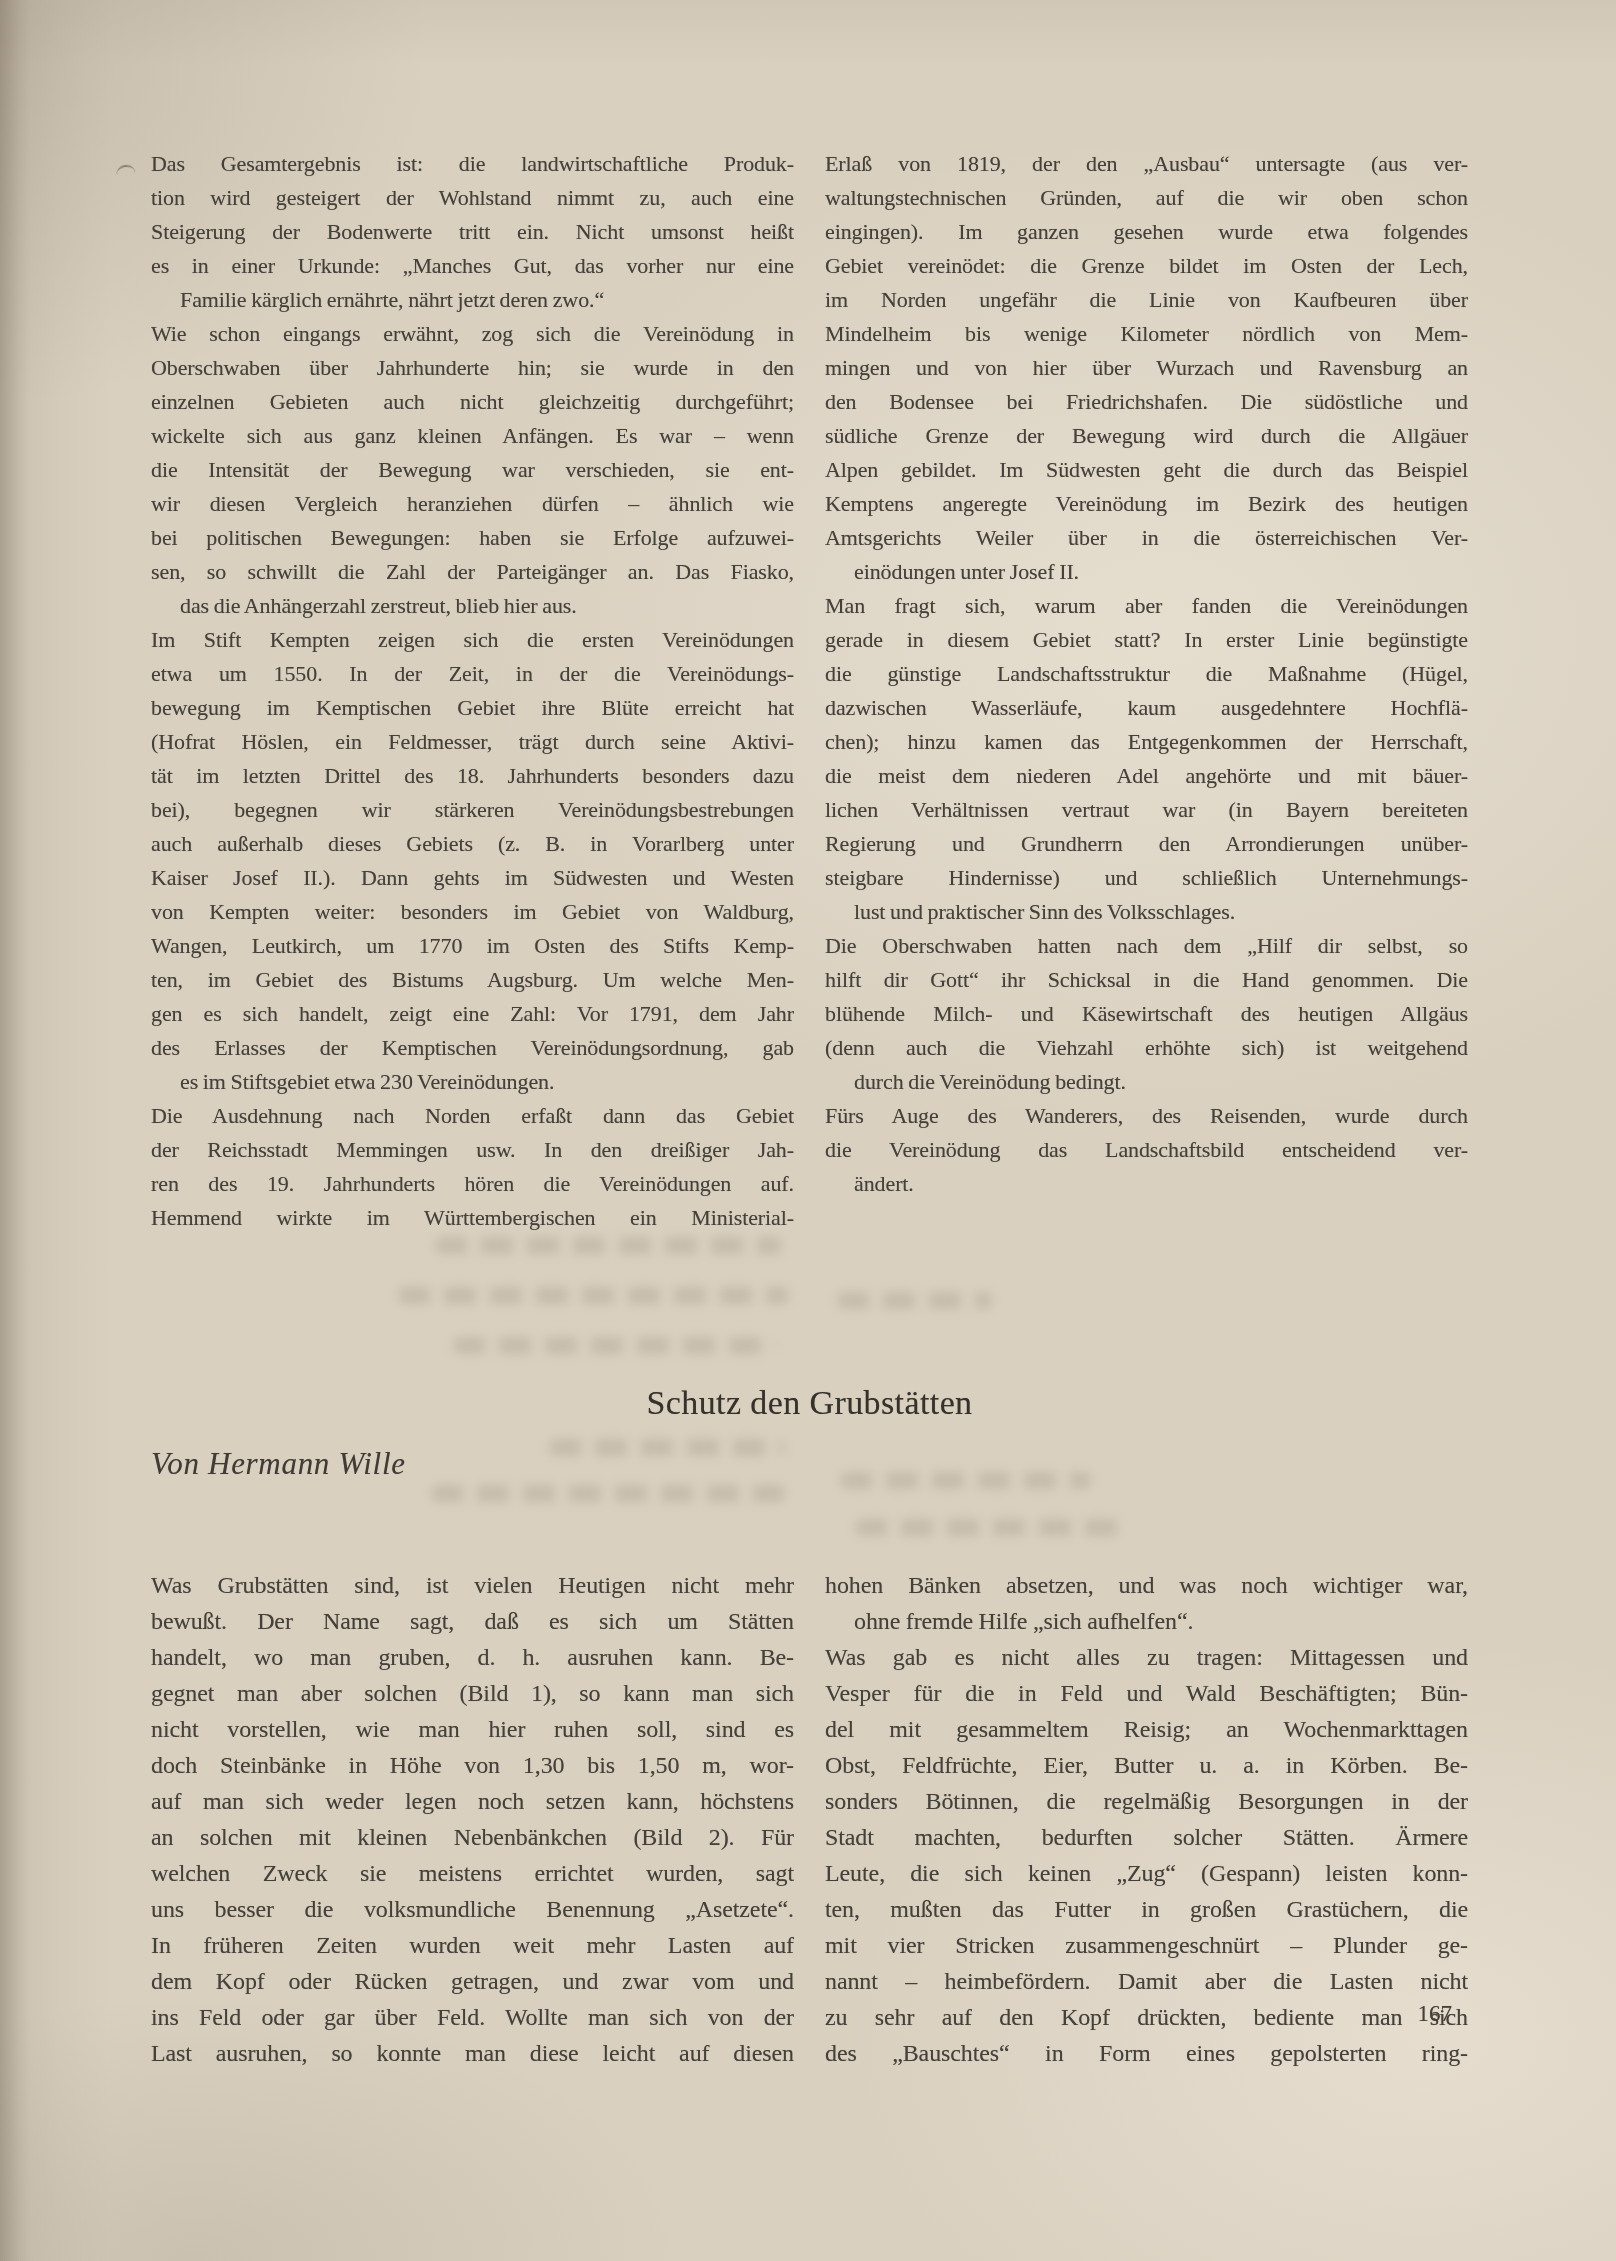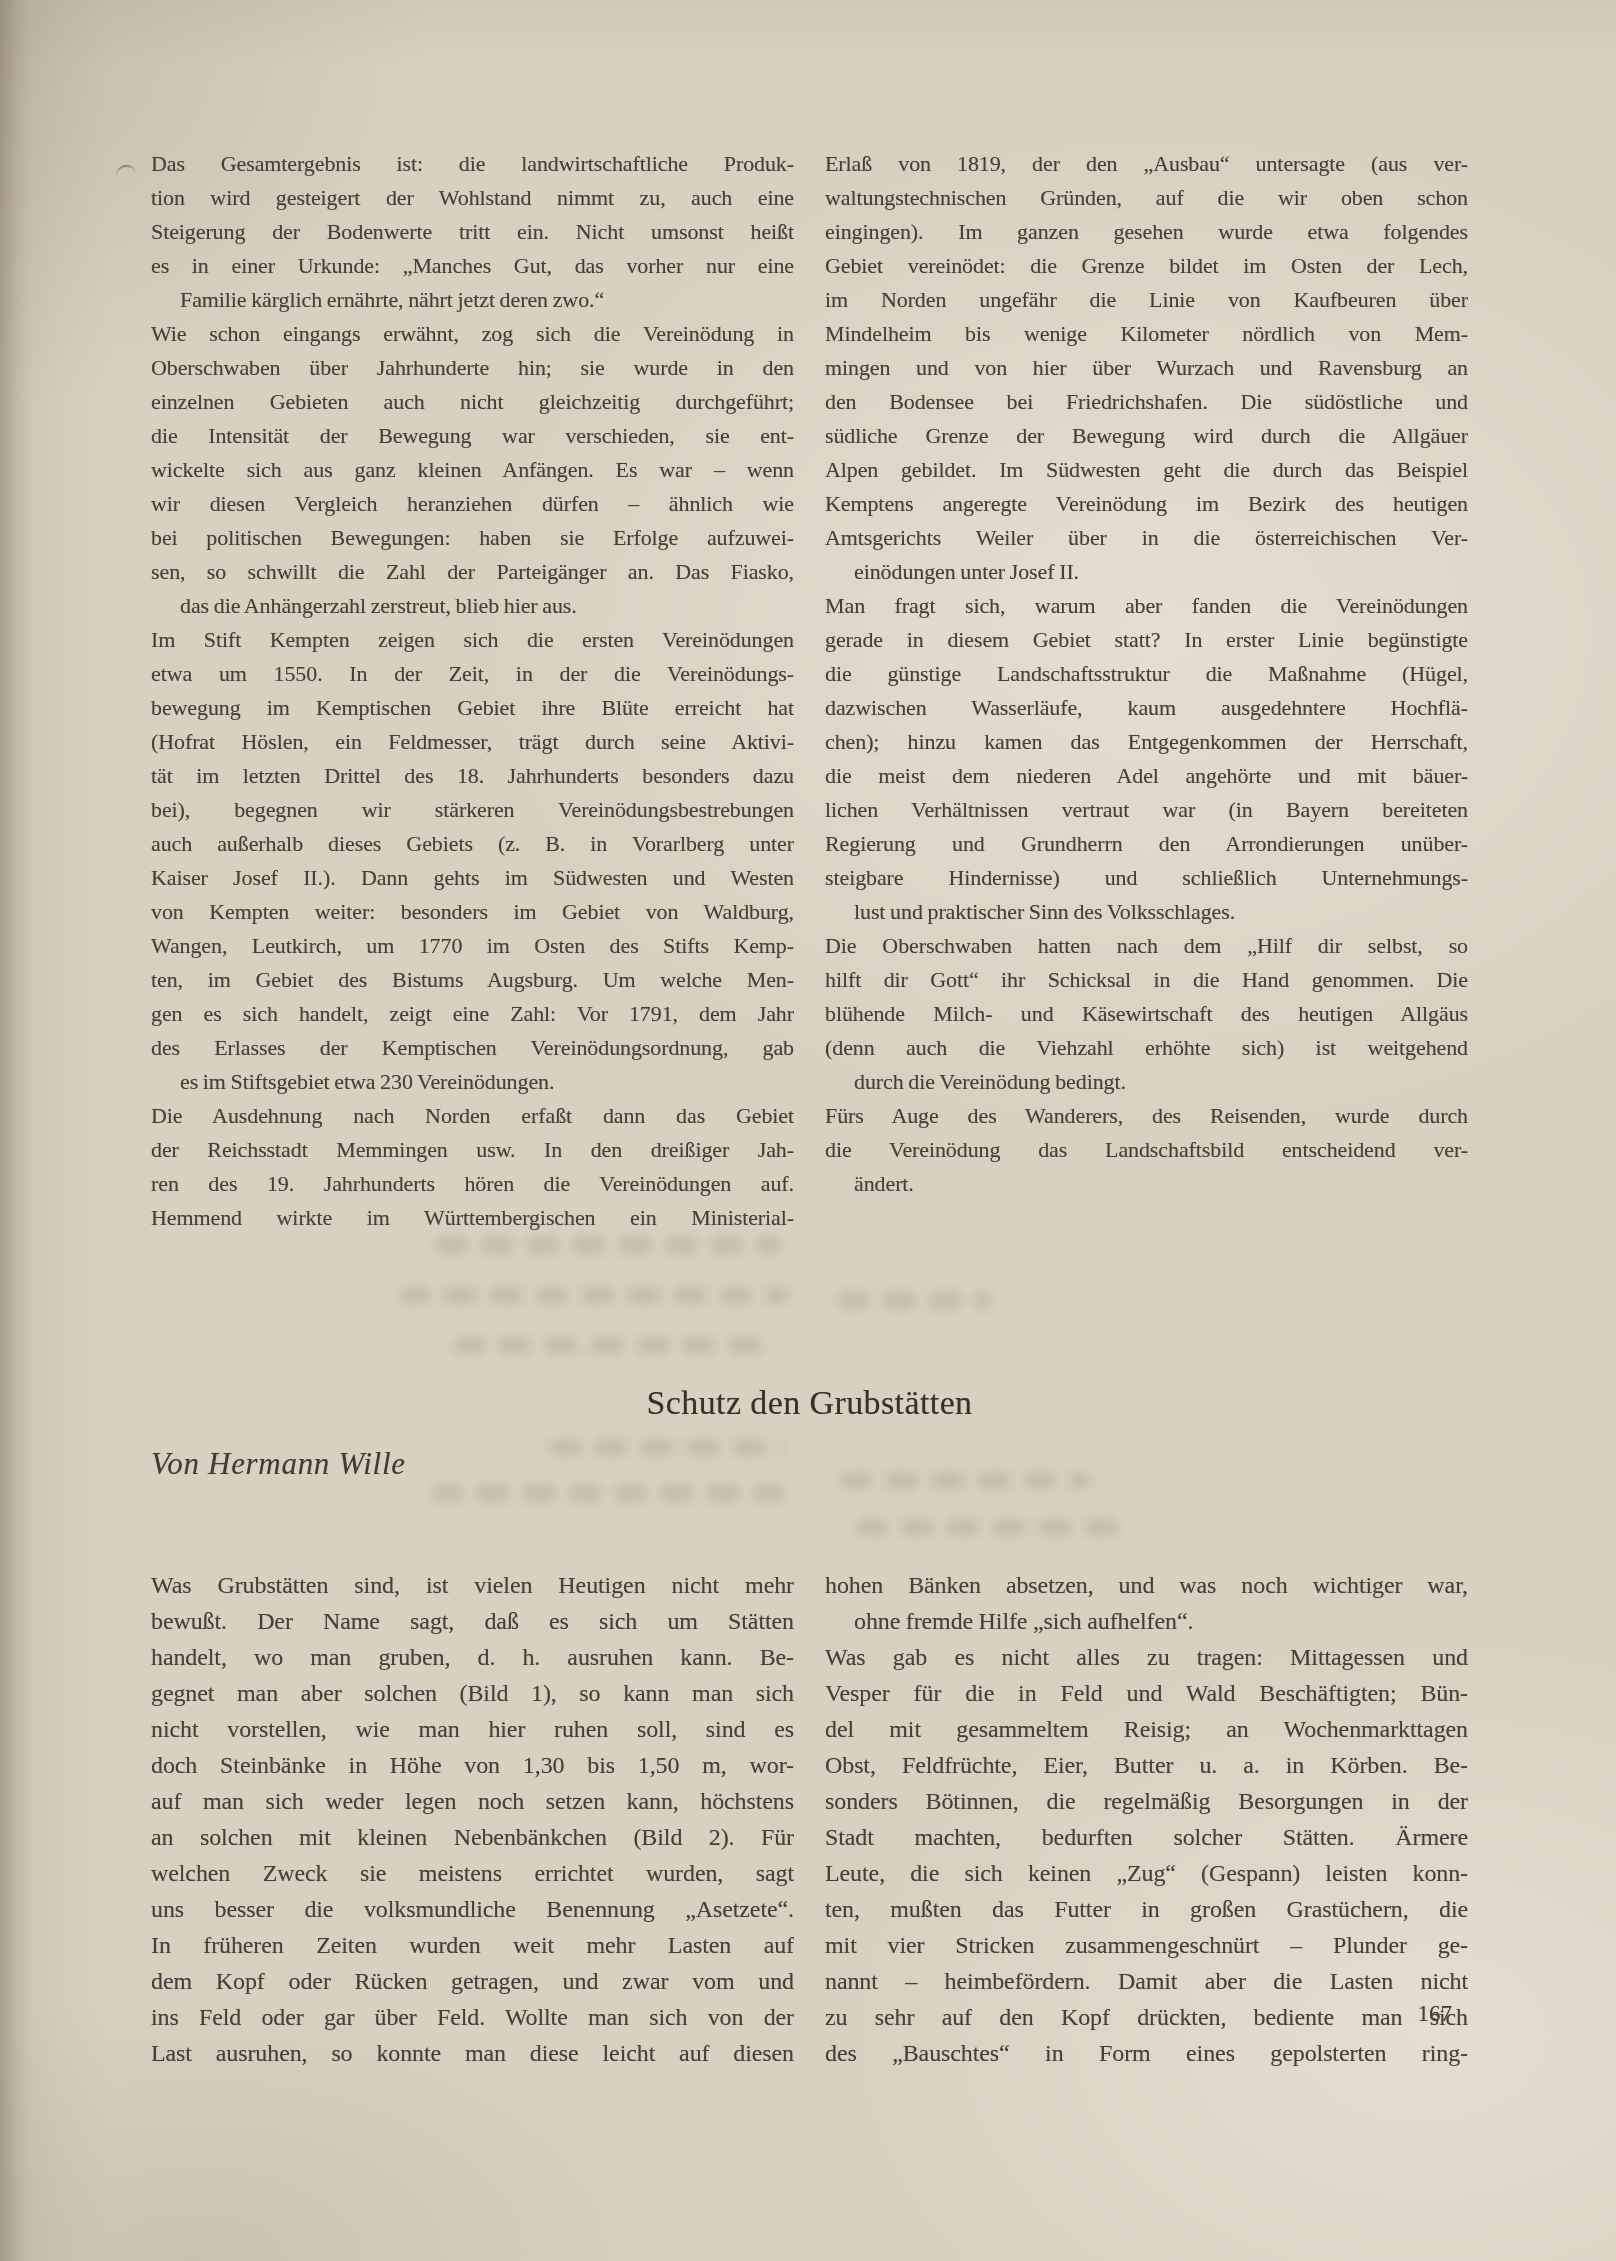--- a/index.html
+++ b/index.html
@@ -86,22 +86,22 @@
 
   <div id="col-top-left" class="col col-top">
       <div class="line">Das Gesamtergebnis ist: die landwirtschaftliche Produk-</div>
       <div class="line">tion wird gesteigert der Wohlstand nimmt zu, auch eine</div>
       <div class="line">Steigerung der Bodenwerte tritt ein. Nicht umsonst heißt</div>
       <div class="line">es in einer Urkunde: „Manches Gut, das vorher nur eine</div>
       <div class="line flush">Familie kärglich ernährte, nährt jetzt deren zwo.“</div>
       <div class="line">Wie schon eingangs erwähnt, zog sich die Vereinödung in</div>
       <div class="line">Oberschwaben über Jahrhunderte hin; sie wurde in den</div>
       <div class="line">einzelnen Gebieten auch nicht gleichzeitig durchgeführt;</div>
+      <div class="line">wickelte sich aus ganz kleinen Anfängen. Es war – wenn</div>
       <div class="line">die Intensität der Bewegung war verschieden, sie ent-</div>
-      <div class="line">wickelte sich aus ganz kleinen Anfängen. Es war – wenn</div>
       <div class="line">wir diesen Vergleich heranziehen dürfen – ähnlich wie</div>
       <div class="line">bei politischen Bewegungen: haben sie Erfolge aufzuwei-</div>
       <div class="line">sen, so schwillt die Zahl der Parteigänger an. Das Fiasko,</div>
       <div class="line flush">das die Anhängerzahl zerstreut, blieb hier aus.</div>
       <div class="line">Im Stift Kempten zeigen sich die ersten Vereinödungen</div>
       <div class="line">etwa um 1550. In der Zeit, in der die Vereinödungs-</div>
       <div class="line">bewegung im Kemptischen Gebiet ihre Blüte erreicht hat</div>
       <div class="line">(Hofrat Höslen, ein Feldmesser, trägt durch seine Aktivi-</div>
       <div class="line">tät im letzten Drittel des 18. Jahrhunderts besonders dazu</div>
       <div class="line">bei), begegnen wir stärkeren Vereinödungsbestrebungen</div>

